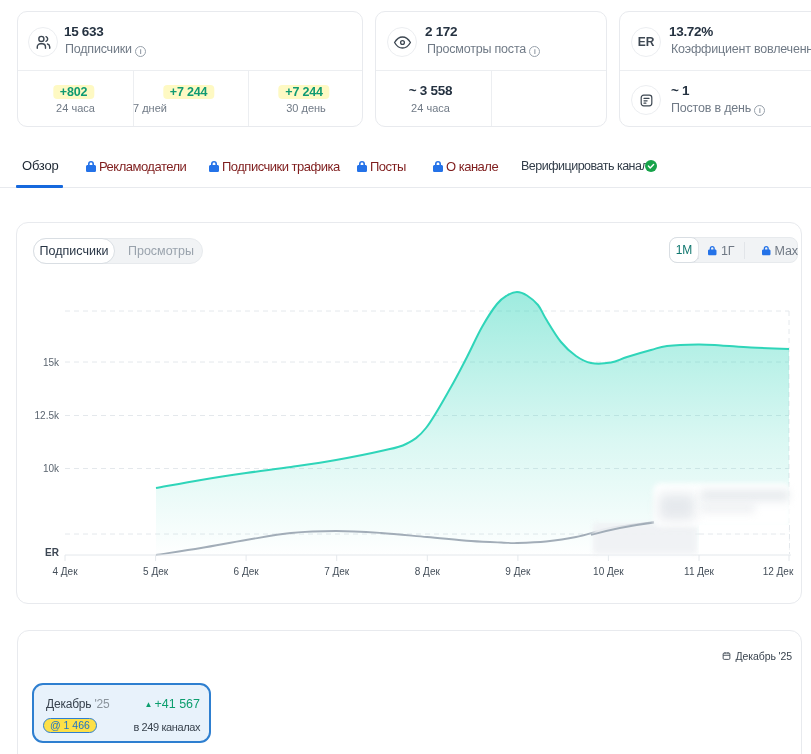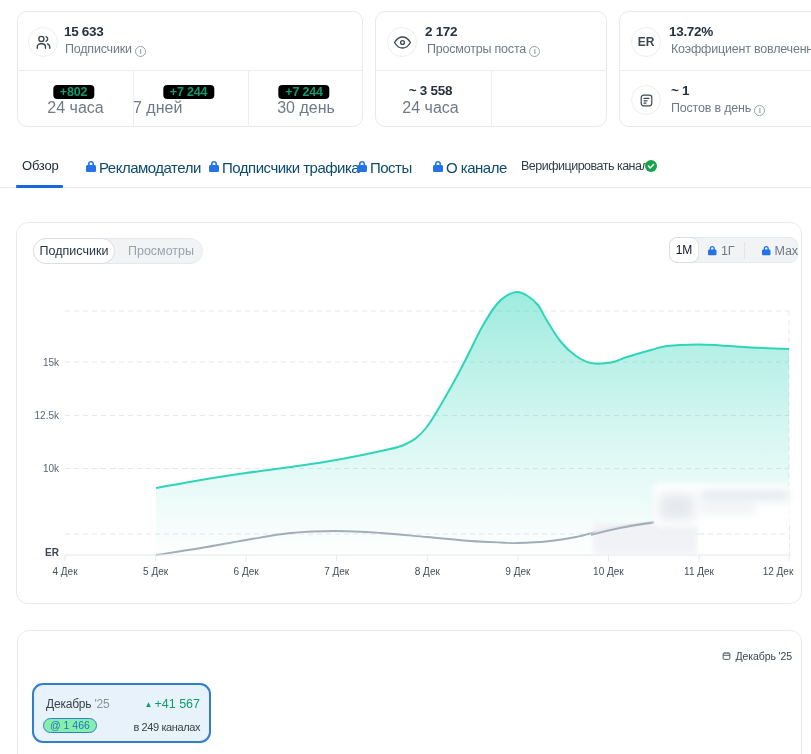--- a/index.html
+++ b/index.html
@@ -3,24 +3,24 @@
 <style>
 *{margin:0;padding:0;box-sizing:border-box}
 html,body{width:811px;height:754px;overflow:hidden;background:#fff;
  font-family:"Liberation Sans",sans-serif;position:relative}
 .abs{position:absolute}
 .card{position:absolute;border:1px solid #e8eaee;border-radius:10px;background:#fff}
 .circ{position:absolute;width:30px;height:30px;border-radius:50%;border:1px solid #eceef1;background:#fff;display:flex;align-items:center;justify-content:center;color:#3d4752}
 .big{font-size:13.5px;font-weight:700;color:#253241;letter-spacing:-.3px;line-height:13px}
 .sub{font-size:12.5px;color:#707a86;line-height:12.5px;letter-spacing:-.2px}
 .info{display:inline-block;width:11px;height:11px;border:1.1px solid #98a1ab;border-radius:50%;color:#98a1ab;font-size:8px;line-height:9px;text-align:center;vertical-align:-.5px;font-weight:700}
-.pill{display:inline-block;background:#000000;color:#0f9a72;font-weight:700;font-size:12.5px;border-radius:4px;padding:0 7px;line-height:14px;height:14px;letter-spacing:-.2px}
-.celllab{font-size:16px;color:#707a86;line-height:12px}
+.pill{display:inline-block;background:#fef9c3;color:#0f9a72;font-weight:700;font-size:12.5px;border-radius:4px;padding:0 7px;line-height:14px;height:14px;letter-spacing:-.2px}
+.celllab{font-size:11px;color:#707a86;line-height:12px}
 .vline{position:absolute;top:0;bottom:0;width:1px;background:#eceef1}
-.tab-gray{font-size:15px;color:#0c4a6e;letter-spacing:-.5px}
+.tab-gray{font-size:13px;color:#7f1d1d;letter-spacing:-.5px}
 .seg{position:absolute;background:#f1f3f5;border:1px solid #e7eaed}
 .seg .act{position:absolute;background:#fff;border:1px solid #d9dee3;display:flex;align-items:center;justify-content:center}
 </style></head>
 <body>
 
 <div class="card" style="left:17px;top:11px;width:346px;height:116px">
   <div class="circ" style="left:10px;top:15px">
     <svg width="17" height="17" viewBox="0 0 24 24" fill="none" stroke="#3d4752" stroke-width="2" stroke-linecap="round" stroke-linejoin="round">
         <circle cx="9" cy="7" r="3.6"></circle>
         <path d="M3.2 20v-1.6a4.6 4.6 0 0 1 4.6-4.6h2.4a4.6 4.6 0 0 1 4.6 4.6V20"></path>
@@ -105,21 +105,21 @@
   </svg>
 
 <div class="card" style="left:16px;top:222px;width:786px;height:382px;border-radius:12px;overflow:hidden" id="chartcard">
 
   <div class="seg" style="left:16px;top:15px;width:170px;height:26px;border-radius:13px">
     <div class="act" style="left:-1px;top:-1px;width:82px;height:26px;border-radius:13px;font-size:12.5px;color:#273444">Подписчики</div>
     <div class="abs" style="left:88px;top:0;width:78px;height:24px;display:flex;align-items:center;justify-content:center;font-size:12.5px;color:#9aa3ad">Просмотры</div>
   </div>
 
   <div class="seg" style="left:652px;top:14px;width:129px;height:26px;border-radius:8px">
-    <div class="act" style="left:-1px;top:-1px;width:30px;height:26px;border-radius:8px;font-size:12px;color:#0f172a">1M</div>
+    <div class="act" style="left:-1px;top:-1px;width:30px;height:26px;border-radius:8px;font-size:12px;color:#0f766e">1M</div>
     <div class="abs" style="left:28px;top:4px;width:1px;height:17px;background:#e2e5e9"></div>
     <div class="abs" style="left:29px;top:0;width:45px;height:25px;display:flex;align-items:center;justify-content:center;font-size:12.5px;color:#6f7884;gap:4px"><svg width="8.5" height="10.5" viewBox="0 0 10 12">
           <path fill="#2472e8" d="M2 5V4a3 3 0 0 1 6 0v1h.4c.9 0 1.6.7 1.6 1.6v3.8c0 .9-.7 1.6-1.6 1.6H1.6C.7 12 0 11.3 0 10.4V6.6C0 5.7.7 5 1.6 5H2zm1.6 0h2.8V4a1.4 1.4 0 0 0-2.8 0v1z"></path>
         </svg>1Г</div>
     <div class="abs" style="left:74px;top:4px;width:1px;height:17px;background:#e2e5e9"></div>
     <div class="abs" style="left:92px;top:0;width:53px;height:25px;display:flex;align-items:center;justify-content:flex-start;font-size:12.5px;color:#6f7884;gap:4px"><svg width="8.5" height="10.5" viewBox="0 0 10 12">
           <path fill="#2472e8" d="M2 5V4a3 3 0 0 1 6 0v1h.4c.9 0 1.6.7 1.6 1.6v3.8c0 .9-.7 1.6-1.6 1.6H1.6C.7 12 0 11.3 0 10.4V6.6C0 5.7.7 5 1.6 5H2zm1.6 0h2.8V4a1.4 1.4 0 0 0-2.8 0v1z"></path>
         </svg>Max</div>
   </div>
 
@@ -190,16 +190,16 @@
 
 <div class="card" style="left:17px;top:630px;width:785px;height:160px;border-radius:12px" id="botcard">
   <div class="abs" style="right:9px;top:19px;font-size:10.5px;color:#39434e;display:flex;align-items:center;gap:5px;letter-spacing:-.1px">
     <svg width="9" height="10" viewBox="0 0 24 24" fill="none" stroke="#39434e" stroke-width="2.4">
         <rect x="3" y="4" width="18" height="17" rx="3"></rect>
         <path d="M8 2v4M16 2v4M3 10h18"></path>
       </svg>Декабрь '25</div>
   <div class="abs" style="left:14px;top:52px;width:179px;height:60px;border:2px solid #2e7fd0;border-radius:11px;background:#e8f2fb">
     <div class="abs" style="left:12px;top:12px;font-size:12px;color:#39434e;letter-spacing:-.2px">Декабрь <span style="color:#8a939b">'25</span></div>
     <div class="abs" style="right:9px;top:12px;font-size:12.5px;color:#0c9e6e"><span style="font-size:8px;vertical-align:1.5px;letter-spacing:2px">▲</span>+41 567</div>
-    <div class="abs" style="left:9px;top:33px;height:15px;padding:0 6px;background:#86efac;border:1.5px solid #2e7fd0;border-radius:8px;font-size:10.5px;color:#1d72c8;line-height:12px">@ 1 466</div>
+    <div class="abs" style="left:9px;top:33px;height:15px;padding:0 6px;background:#fde047;border:1.5px solid #2e7fd0;border-radius:8px;font-size:10.5px;color:#1d72c8;line-height:12px">@ 1 466</div>
     <div class="abs" style="right:9px;top:36px;font-size:11px;color:#39434e;letter-spacing:-.4px">в 249 каналах</div>
   </div>
 </div>
 
 </body></html>

